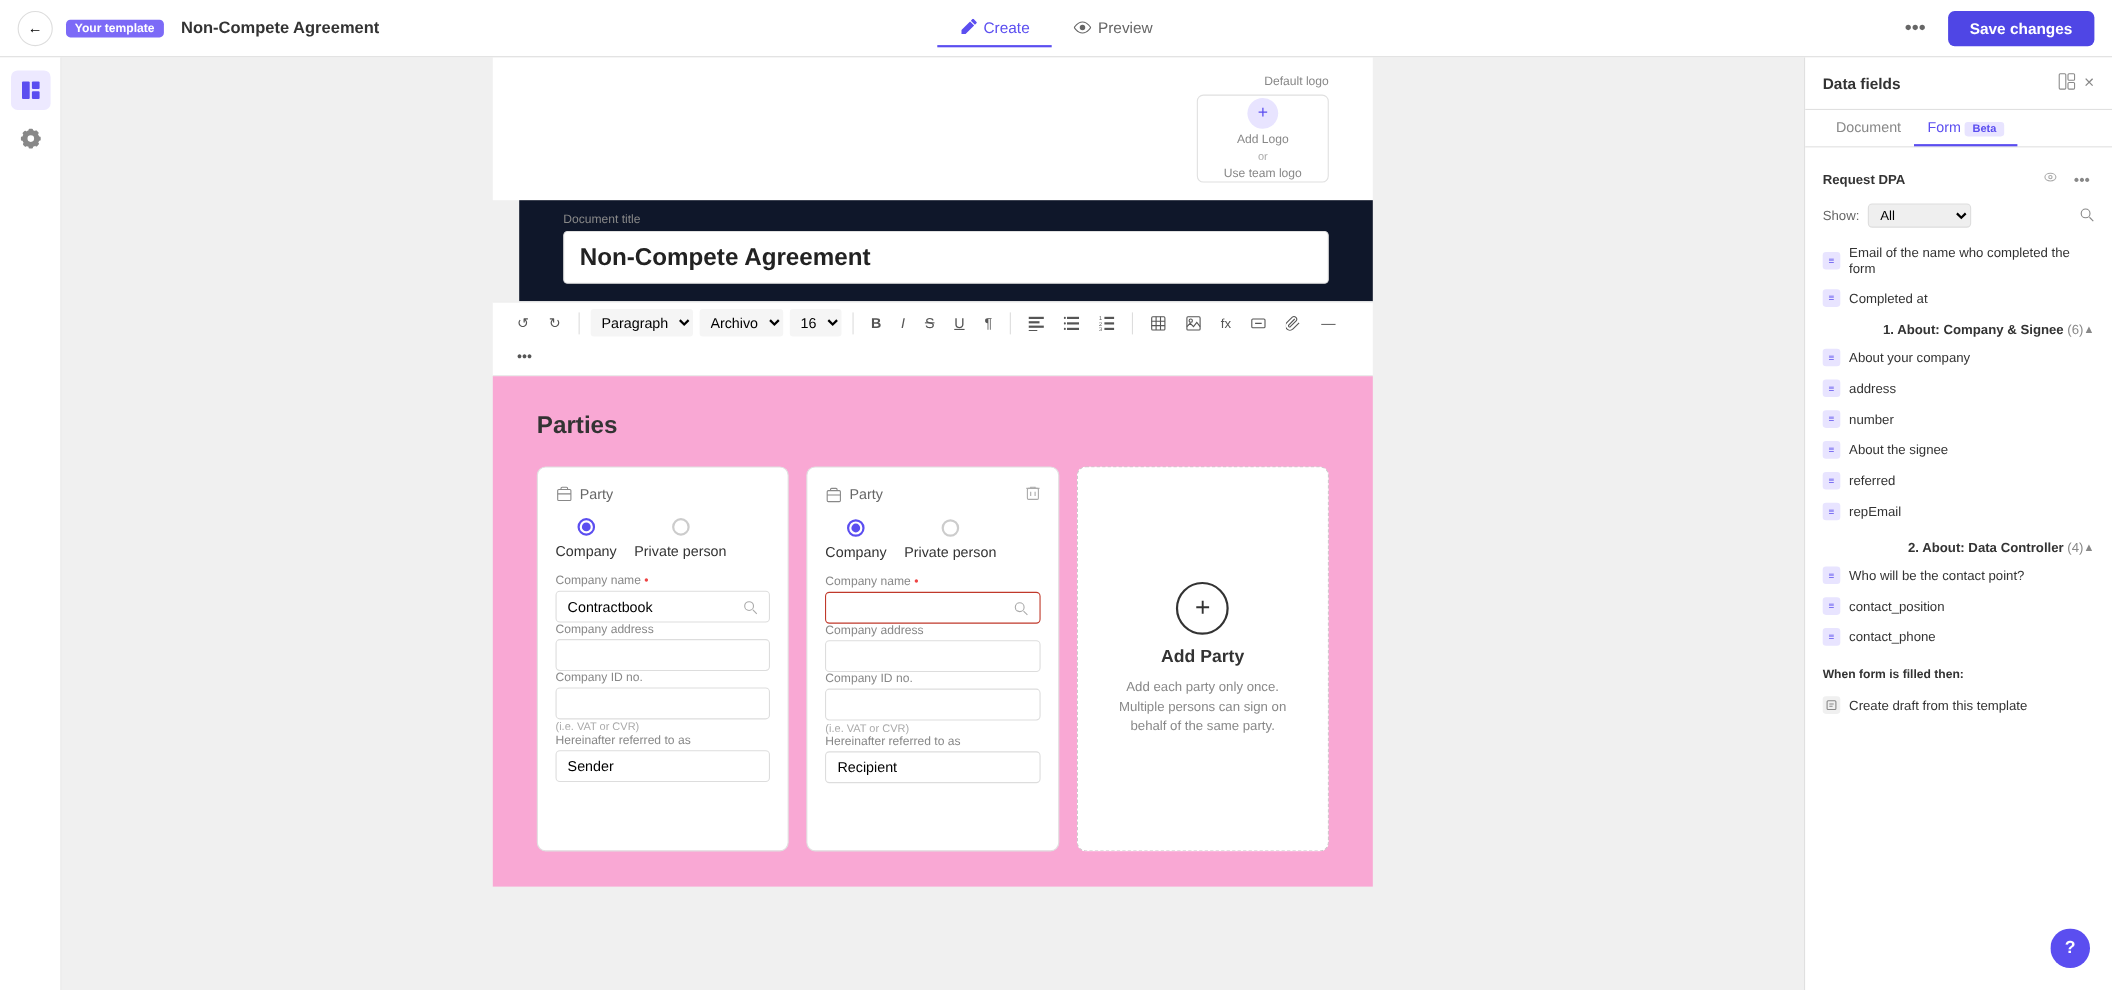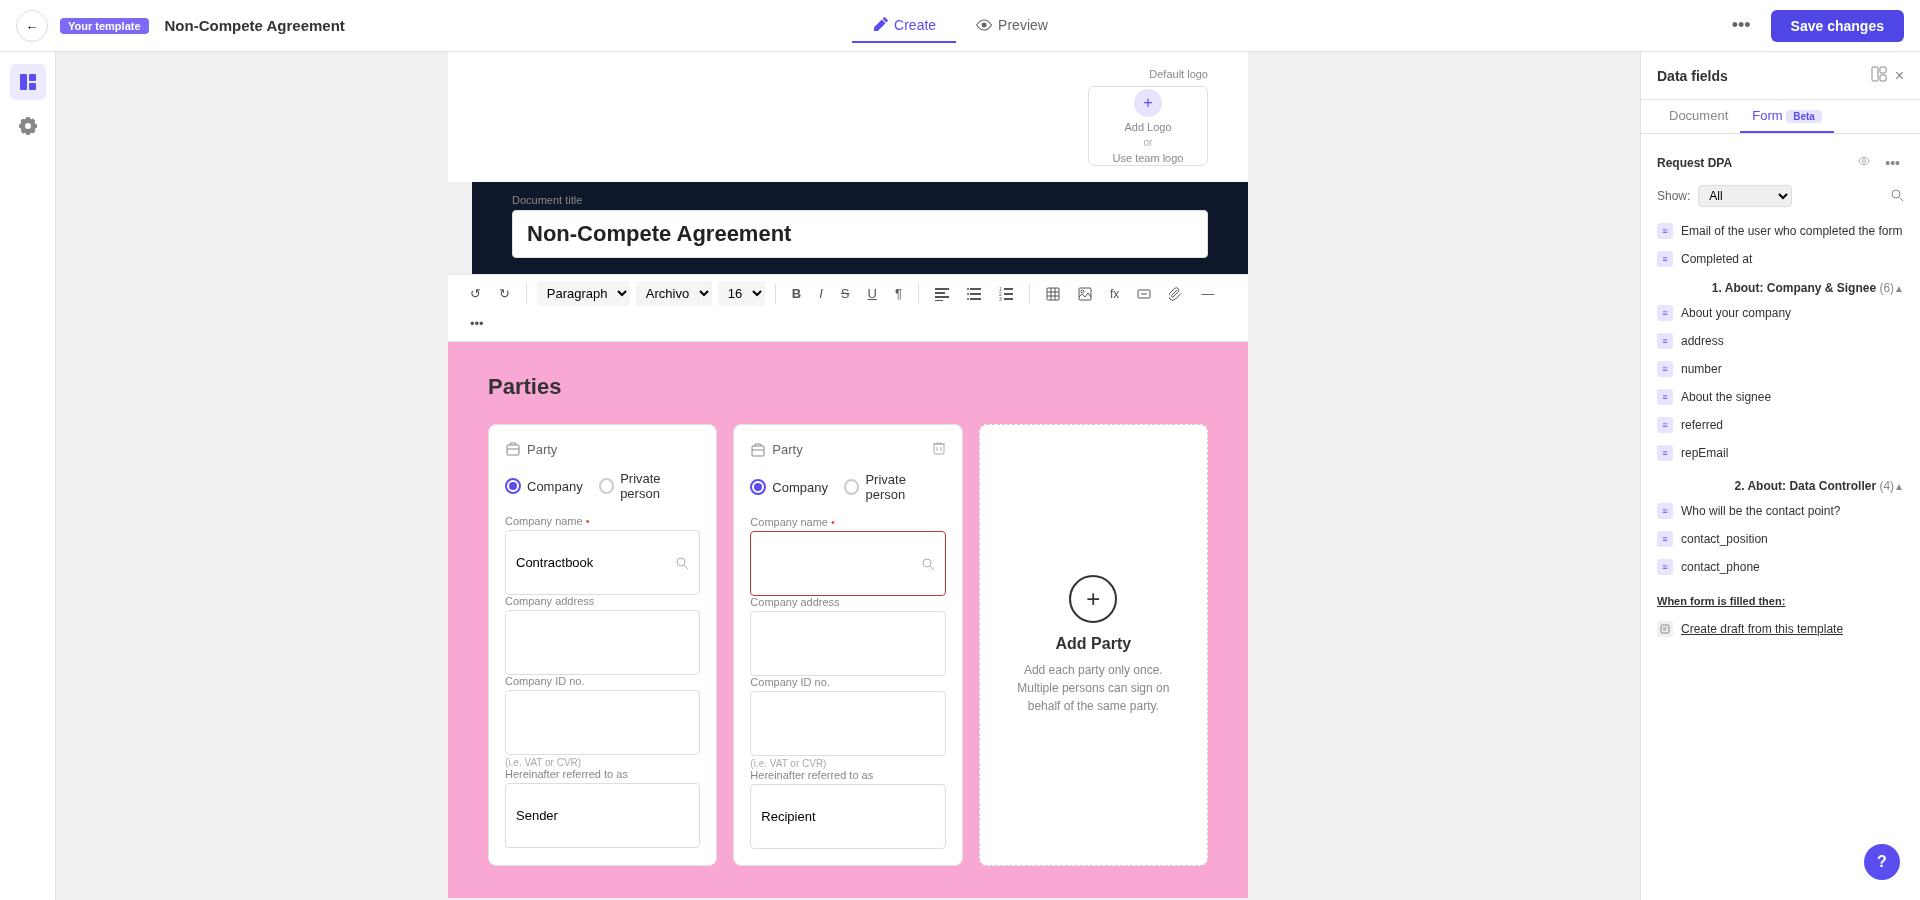--- a/index.html
+++ b/index.html
@@ -54,30 +54,30 @@
     
     .parties-grid { display: grid; grid-template-columns: 1fr 1fr 1fr; gap: 16px; }
     .party-card { border: 1px solid #e0e0e0; border-radius: 8px; padding: 16px; background: #fff; }
     .party-card.add-card { border: 1px dashed #ccc; display: flex; flex-direction: column; align-items: center; justify-content: center; min-height: 350px; cursor: pointer; }
     .party-card-header { display: flex; align-items: center; justify-content: space-between; margin-bottom: 14px; }
     .party-card-label { display: flex; align-items: center; gap: 6px; font-size: 13px; color: #666; font-weight: 500; }
     .delete-btn { background: none; border: none; cursor: pointer; color: #aaa; }
 
     
     .radio-group { display: flex; gap: 16px; margin-bottom: 14px; }
-    .radio-item { display: flex; align-items: center; gap: 6px; cursor: pointer; font-size: 13px; }
+    .radio-item { display: flex; align-items: center; gap: 6px; cursor: pointer; font-size: 13px; flex-direction: column; }
     .radio-circle { width: 16px; height: 16px; border-radius: 50%; border: 2px solid #5b4ef0; display: flex; align-items: center; justify-content: center; }
     .radio-circle.checked::after { content: ''; width: 8px; height: 8px; background: #5b4ef0; border-radius: 50%; display: block; }
     .radio-circle.unchecked { border-color: #ccc; }
 
     
     .field-group { }
     .field-label { font-size: 11px; color: #888; margin-bottom: 3px; }
     .field-label .required { color: #e44; }
-    .field-input { width: 100%; border: 1px solid #ddd; border-radius: 4px; padding: 24px 10px; font-size: 13px; display: flex; align-items: center; justify-content: space-between; }
+    .field-input { width: 100%; border: 1px solid #ddd; border-radius: 4px; padding: 6px 10px; font-size: 13px; display: flex; align-items: center; justify-content: space-between; }
     .field-input.active-border { border-color: #c0392b; }
     .field-input input { border: none; outline: none; width: 100%; font-size: 13px; }
     .field-hint { font-size: 10px; color: #aaa; margin-top: 2px; }
 
     
     .add-party-icon { width: 48px; height: 48px; border-radius: 50%; border: 2px solid #333; display: flex; align-items: center; justify-content: center; font-size: 24px; margin-bottom: 12px; cursor: pointer; }
     .add-party-title { font-size: 16px; font-weight: 600; margin-bottom: 8px; }
     .add-party-desc { font-size: 12px; color: #888; text-align: center; line-height: 1.5; }
 
     
@@ -107,21 +107,21 @@
     .field-item-label { font-size: 12px; color: #333; }
 
     
     .section-group { margin-bottom: 4px; }
     .section-group-header { display: flex; align-items: center; justify-content: flex-end; padding: 8px 16px 4px; cursor: pointer; }
     .section-group-title { font-size: 12px; font-weight: 600; color: #333; }
     .section-group-title span { color: #888; font-weight: 400; }
     .chevron { font-size: 10px; color: #888; }
 
     
-    .when-form-section { padding: 10px 16px 4px; text-decoration: underline; }
+    .when-form-section { padding: 10px 16px 4px; }
     .when-form-label { font-size: 11px; font-weight: 600; color: #333; margin-bottom: 8px; }
     .when-form-item { display: flex; align-items: center; gap: 8px; padding: 6px 0; }
     .when-form-icon { width: 16px; height: 16px; background: #f0f0f0; border-radius: 3px; display: flex; align-items: center; justify-content: center; font-size: 9px; }
 
     
     .help-btn { position: fixed; bottom: 20px; right: 20px; width: 36px; height: 36px; border-radius: 50%; background: #5b4ef0; color: #fff; border: none; font-size: 16px; font-weight: 700; cursor: pointer; display: flex; align-items: center; justify-content: center; }
 
     
     .panel-icon-row { display: flex; align-items: center; gap: 4px; }
     .panel-icon-btn { background: none; border: none; cursor: pointer; color: #888; padding: 2px 4px; font-size: 14px; }
@@ -475,21 +475,21 @@
         <button class="search-icon-btn">
           <svg width="14" height="14" viewBox="0 0 14 14" fill="none" stroke="currentColor" strokewidth="1.5">
               <circle cx="6" cy="6" r="4"></circle>
               <line x1="9.5" y1="9.5" x2="13" y2="13"></line>
             </svg>
         </button>
       </div>
 
       <div class="field-item">
         <div class="field-item-icon">≡</div>
-        <span class="field-item-label">Email of the user who completed the form</span>
+        <span class="field-item-label">Email of the name who completed the form</span>
       </div>
       <div class="field-item">
         <div class="field-item-icon">≡</div>
         <span class="field-item-label">Completed at</span>
       </div>
 
       <div class="section-group">
         <div class="section-group-header">
           <span class="section-group-title">
             1. About: Company &amp; Signee <span>(6)</span>

